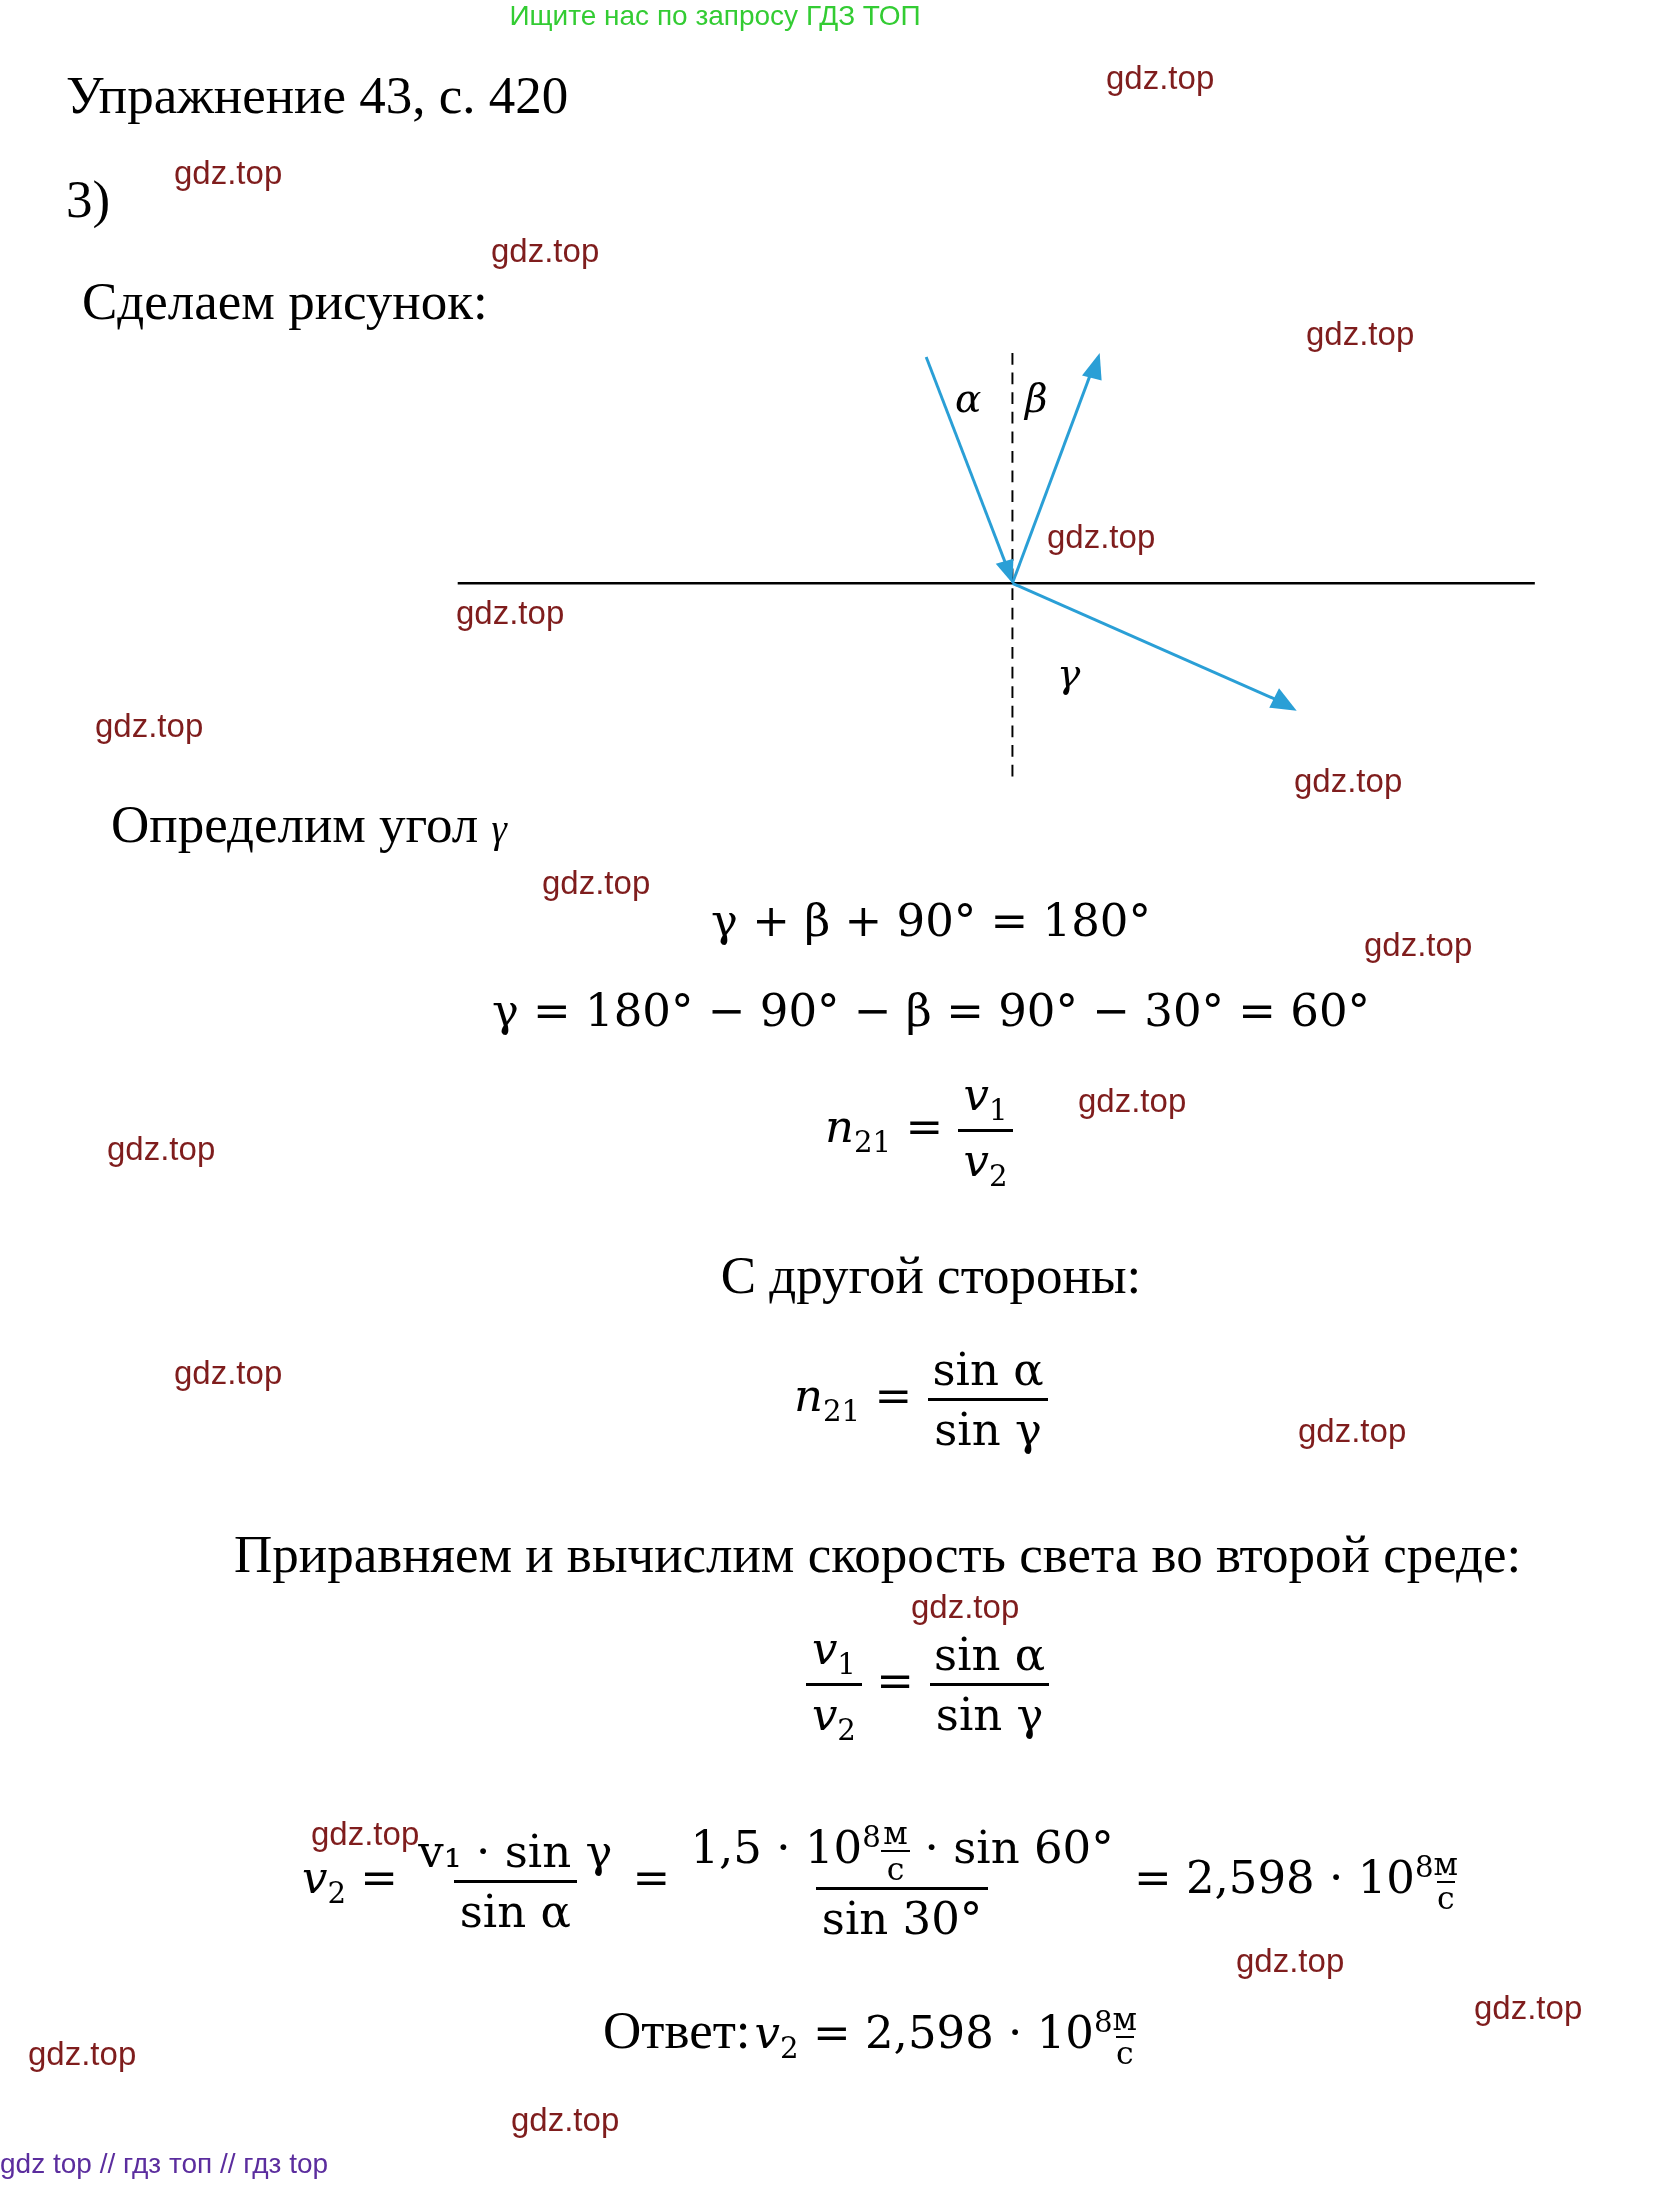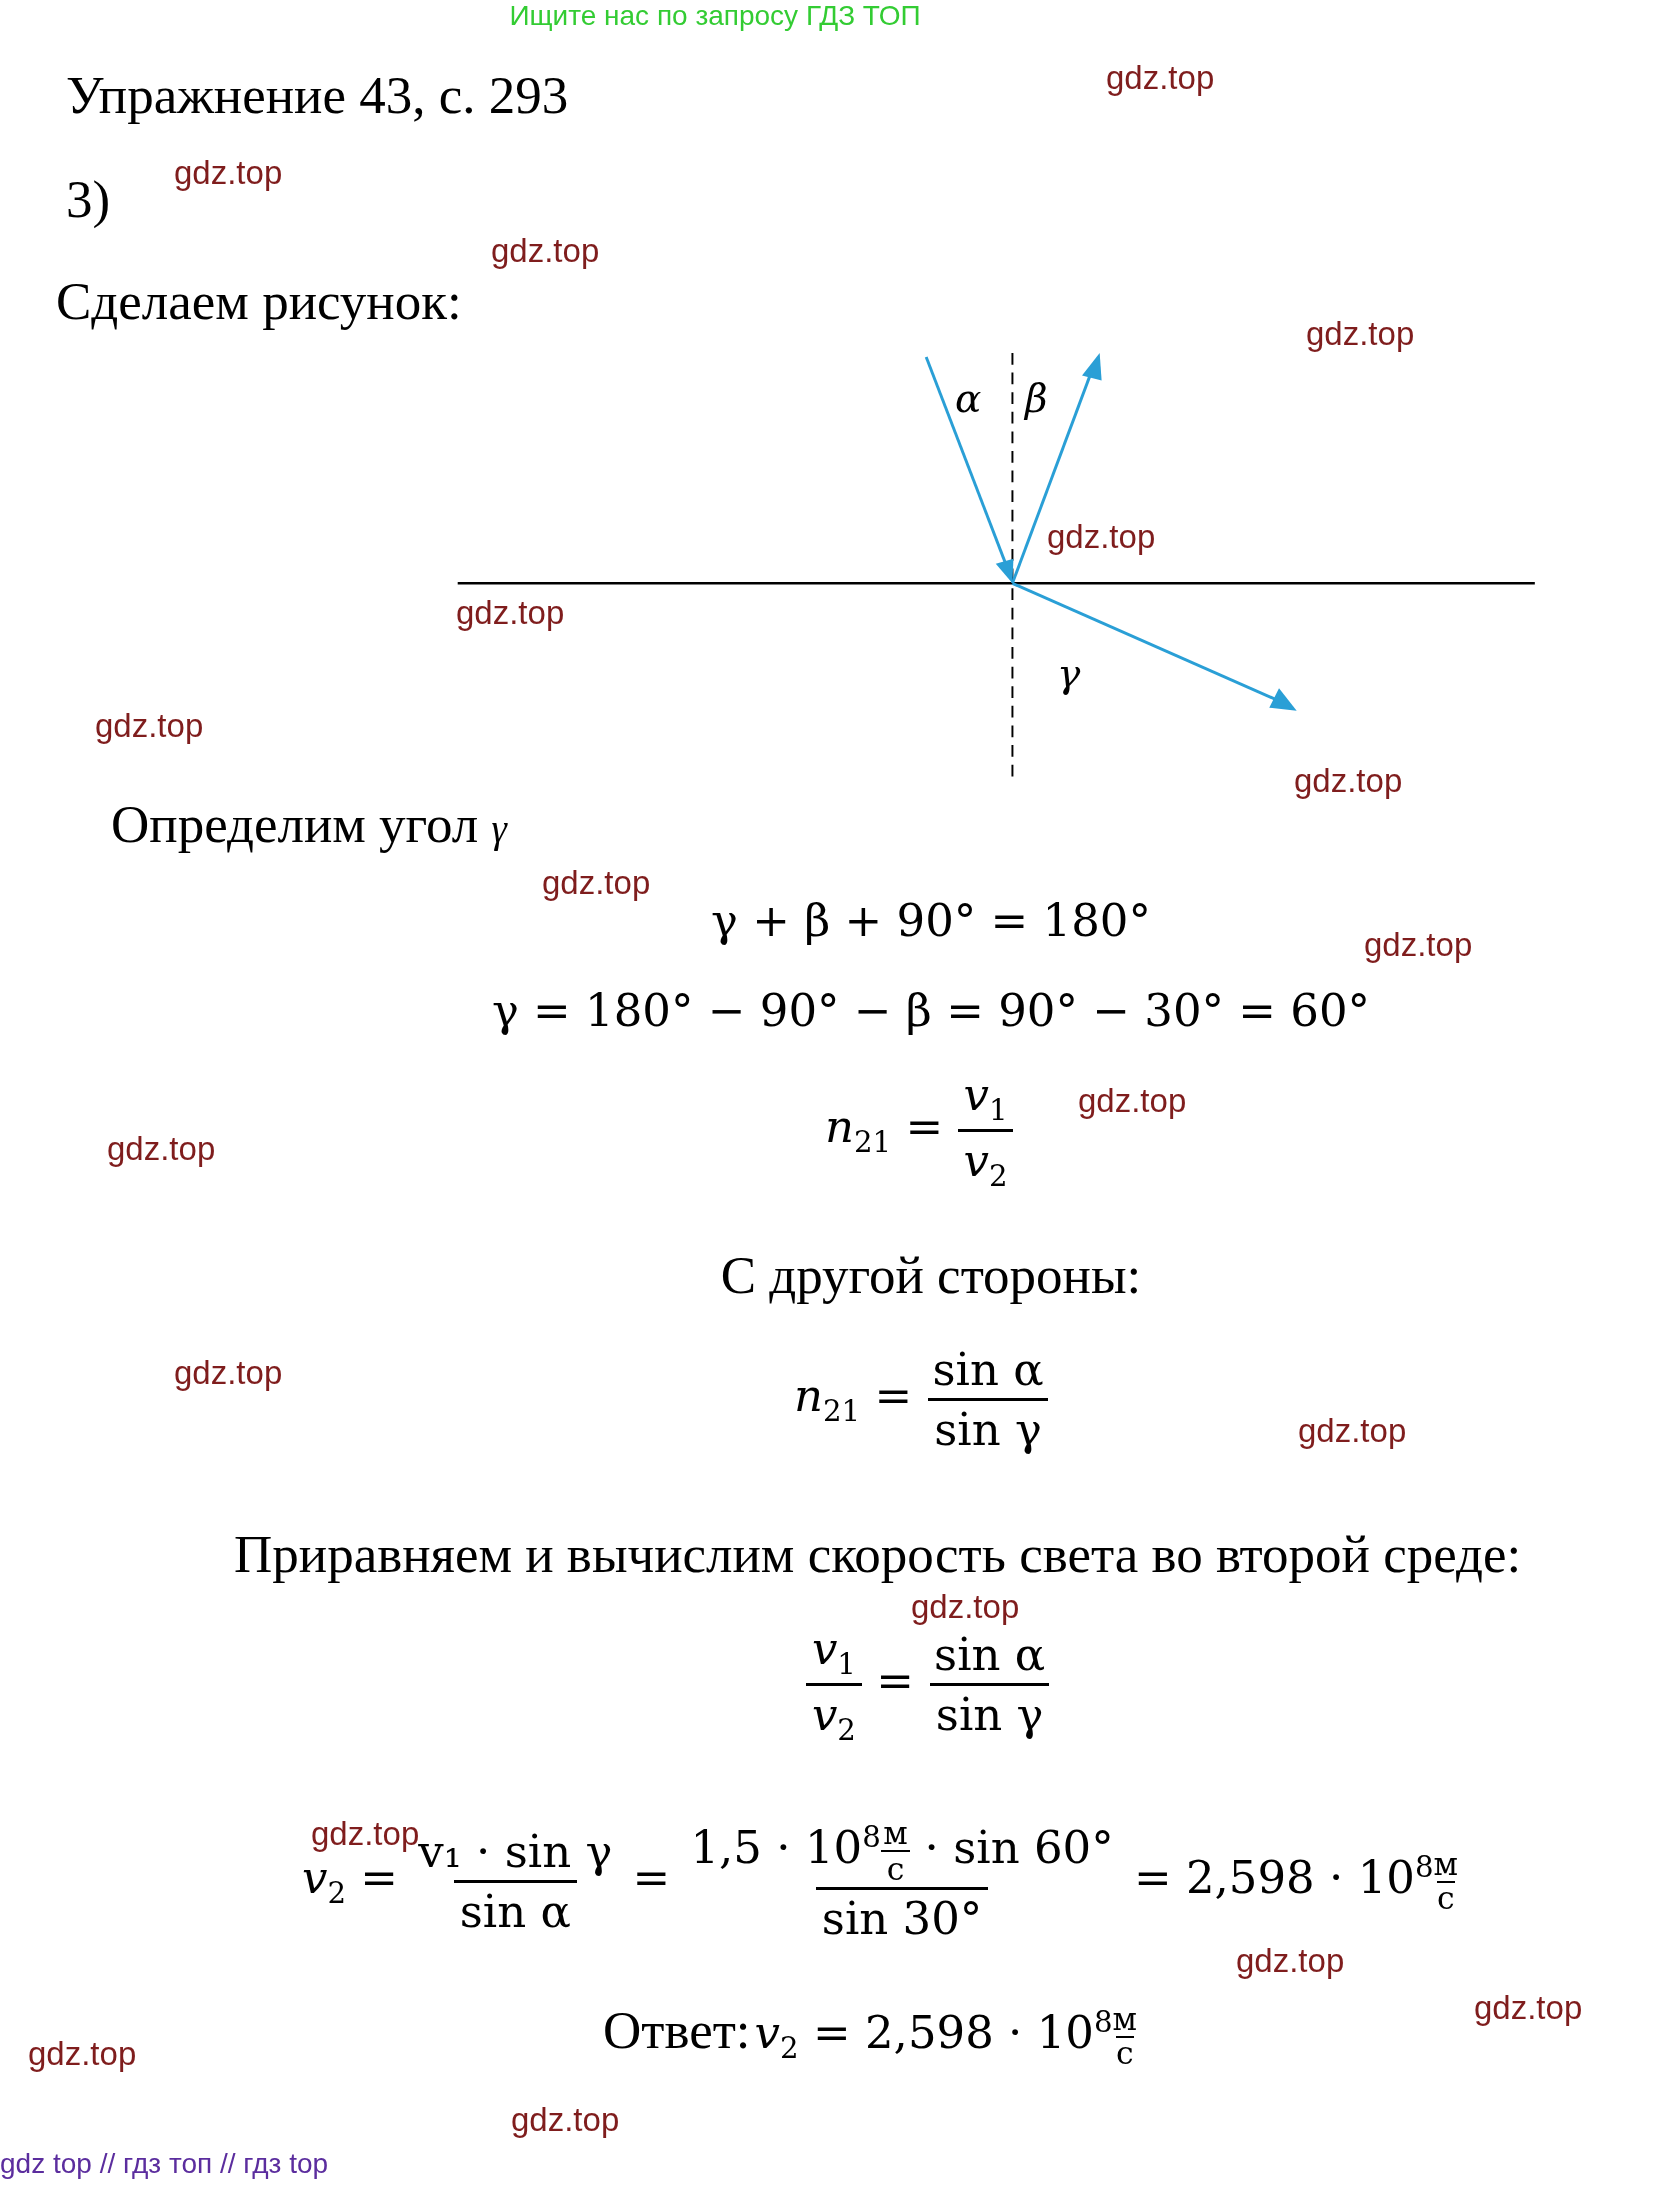--- a/index.html
+++ b/index.html
@@ -17,23 +17,23 @@
   sub,sup{font-size:0.65em;}
   .unit{display:inline-flex;flex-direction:column;align-items:center;vertical-align:middle;font-size:0.7em;line-height:1;}
   .unit .den{border-top:2.9px solid #000;}
   .footer{left:0;width:1674px;top:2148px;font-family:"Liberation Sans",sans-serif;font-size:28px;color:#5b2d9e;}
 </style>
 </head>
 <body>
 
 <div class="abs banner">Ищите нас по запросу ГДЗ ТОП</div>
 
-<div class="abs h" style="left:66px;top:65px;">Упражнение 43, с. 293</div>
+<div class="abs h" style="left:66px;top:65px;">Упражнение 43, с. 420</div>
 <div class="abs h" style="left:66px;top:169px;">3)</div>
-<div class="abs h" style="left:56px;top:271px;">Сделаем рисунок:</div>
+<div class="abs h" style="left:82px;top:271px;">Сделаем рисунок:</div>
 
 <svg class="abs" style="left:0;top:0;" width="1674" height="804" viewBox="0 0 1708 820">
   <line x1="467" y1="595" x2="1566" y2="595" stroke="#000" stroke-width="2.5"></line>
   <line x1="1033" y1="360" x2="1033" y2="795" stroke="#000" stroke-width="2" stroke-dasharray="12,8"></line>
   <line x1="945" y1="364" x2="1028" y2="580" stroke="#2a9fd6" stroke-width="3"></line>
   <polygon points="1033,595 1016,575 1034,570" fill="#2a9fd6"></polygon>
   <line x1="1033" y1="595" x2="1114" y2="378" stroke="#2a9fd6" stroke-width="3"></line>
   <polygon points="1122,360 1104,383 1124,388" fill="#2a9fd6"></polygon>
   <line x1="1033" y1="595" x2="1305" y2="715" stroke="#2a9fd6" stroke-width="3"></line>
   <polygon points="1323,725 1295,722 1305,702" fill="#2a9fd6"></polygon>

